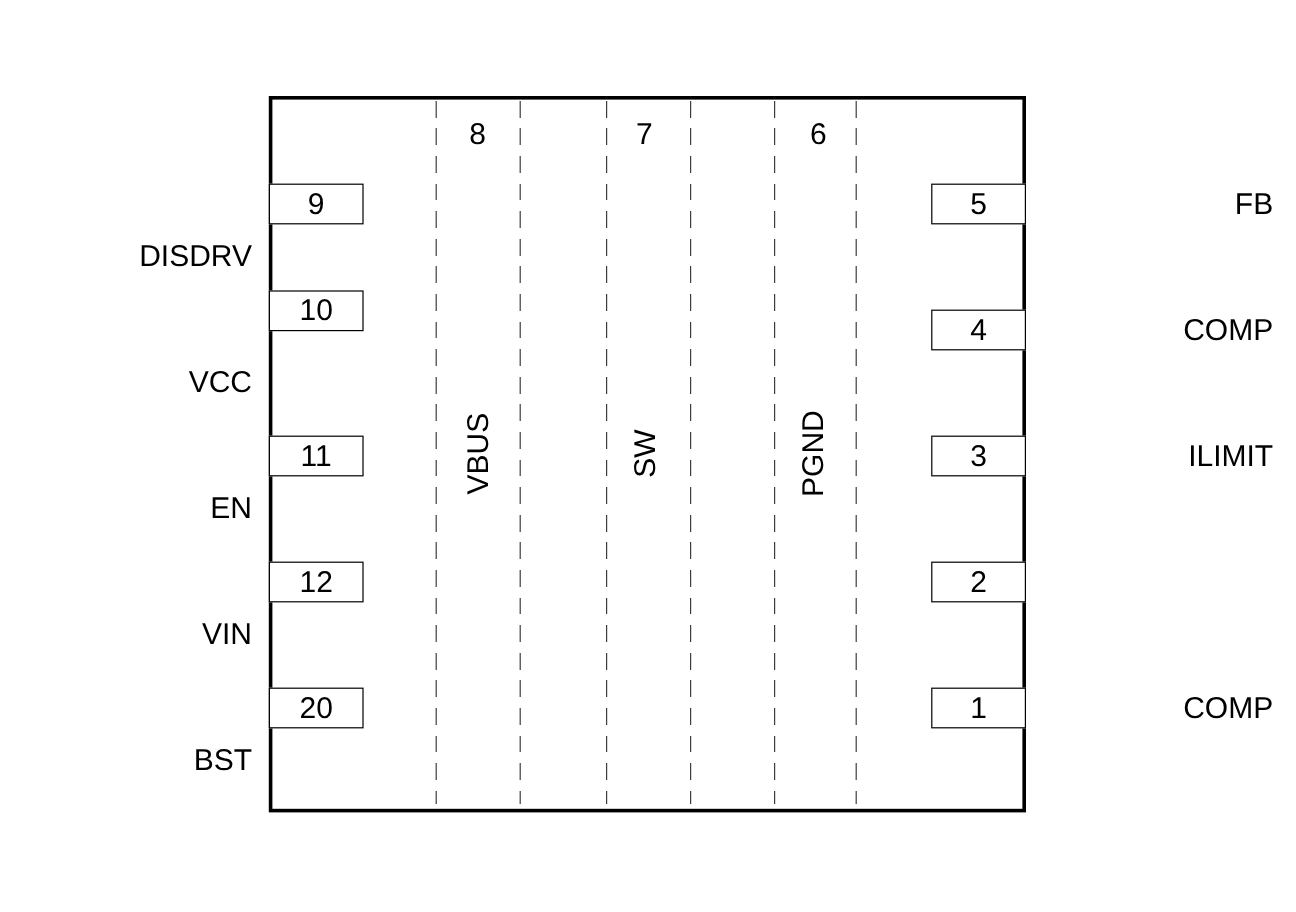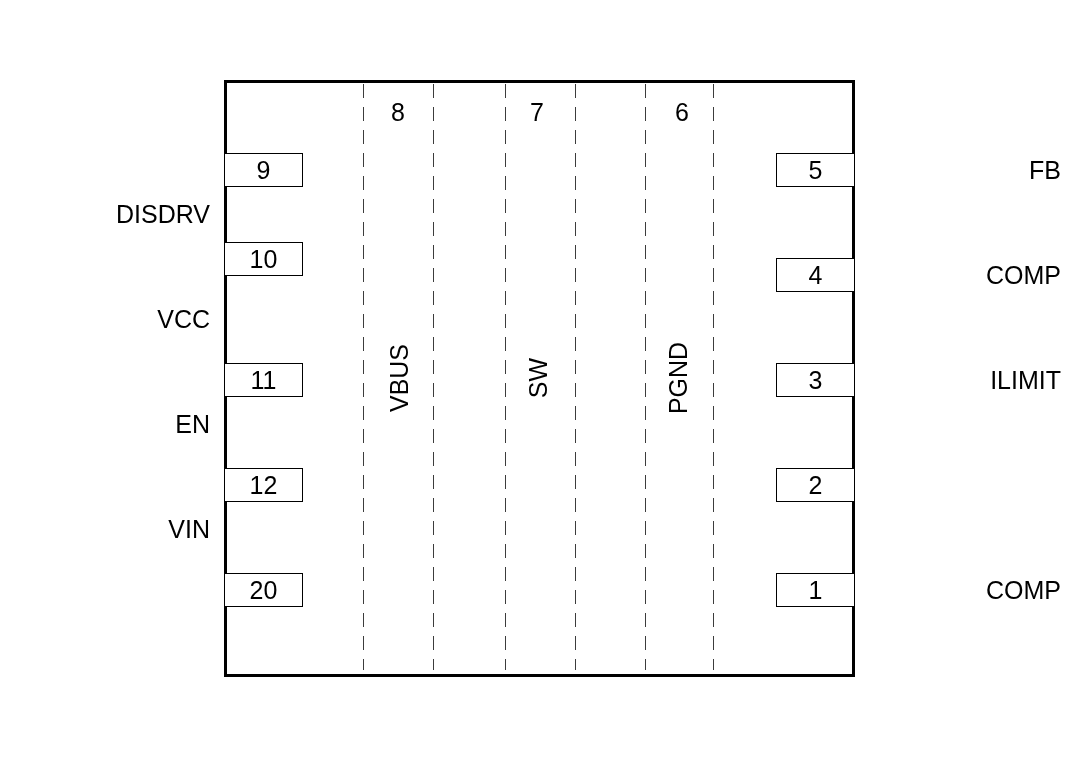--- a/index.html
+++ b/index.html
@@ -104,20 +104,21 @@
   <div class="pad-number" style="left:682px">6</div>
 
   <div class="pad-label" style="left:399px">VBUS</div>
   <div class="pad-label" style="left:538px">SW</div>
   <div class="pad-label" style="left:678px">PGND</div>
 
   <div class="pin-label left" style="top:153px">DISDRV</div>
   <div class="pin-label left" style="top:258px">VCC</div>
   <div class="pin-label left" style="top:468px">VIN</div>
   <div class="pin-label left" style="top:363px">EN</div>
+  <div class="pin-label left" style="top:573px">BST</div>
 
   <div class="pin-box left" style="top:153px">9</div>
   <div class="pin-box left" style="top:242px">10</div>
   <div class="pin-box left" style="top:363px">11</div>
   <div class="pin-box left" style="top:468px">12</div>
   <div class="pin-box left" style="top:573px">20</div>
 
   <div class="pin-box right" style="top:153px">5</div>
   <div class="pin-box right" style="top:258px">4</div>
   <div class="pin-box right" style="top:363px">3</div>

